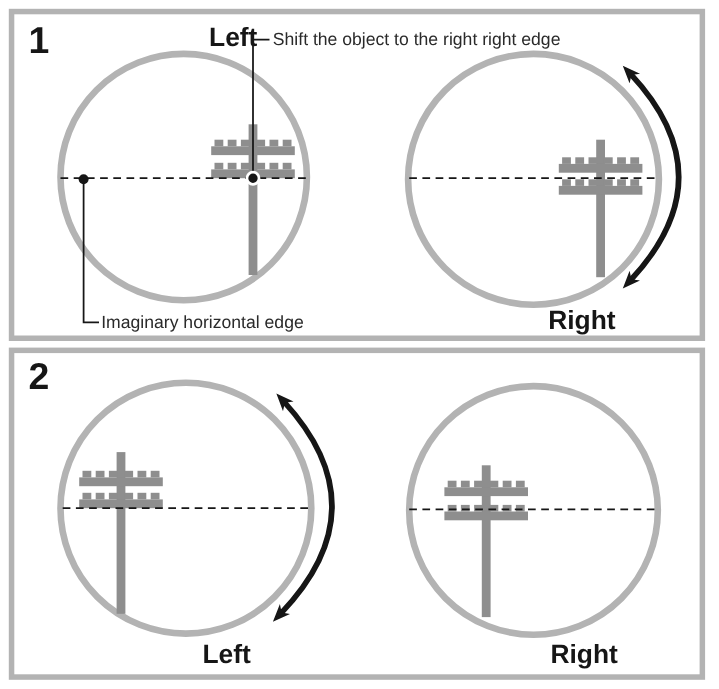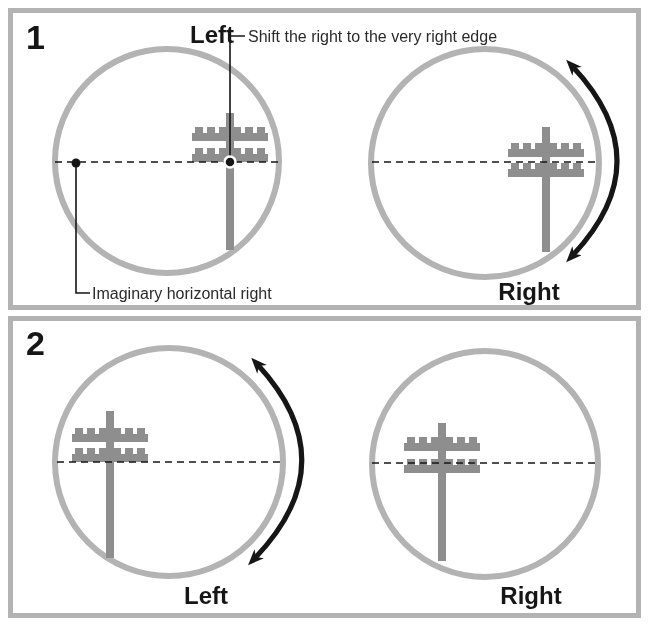--- a/index.html
+++ b/index.html
@@ -127,21 +127,21 @@
     </g>
 
     <line class="dash" x1="57" y1="462" x2="283" y2="462"></line>
     <line class="dash" x1="372" y1="463" x2="598" y2="463"></line>
 
     <path class="rot-arrow" d="M 258,365 Q 347,462 255,558" marker-start="url(#ah)" marker-end="url(#ah)"></path>
   </svg>
 
   <div class="panel-number" style="left:26px;top:20px;">1</div>
   <div class="label" style="left:172px;top:23px;">Left</div>
-  <div class="callout" style="left:248px;top:28px;">Shift the right to the very right edge</div>
-  <div class="callout" style="left:92px;top:285px;">Imaginary horizontal right</div>
+  <div class="callout" style="left:248px;top:28px;">Shift the object to the right right edge</div>
+  <div class="callout" style="left:92px;top:285px;">Imaginary horizontal edge</div>
   <div class="label" style="left:489px;top:280px;">Right</div>
 
   <div class="panel-number" style="left:26px;top:326px;">2</div>
   <div class="label" style="left:166px;top:584px;">Left</div>
   <div class="label" style="left:491px;top:584px;">Right</div>
 
 </div>
 
 </body></html>

